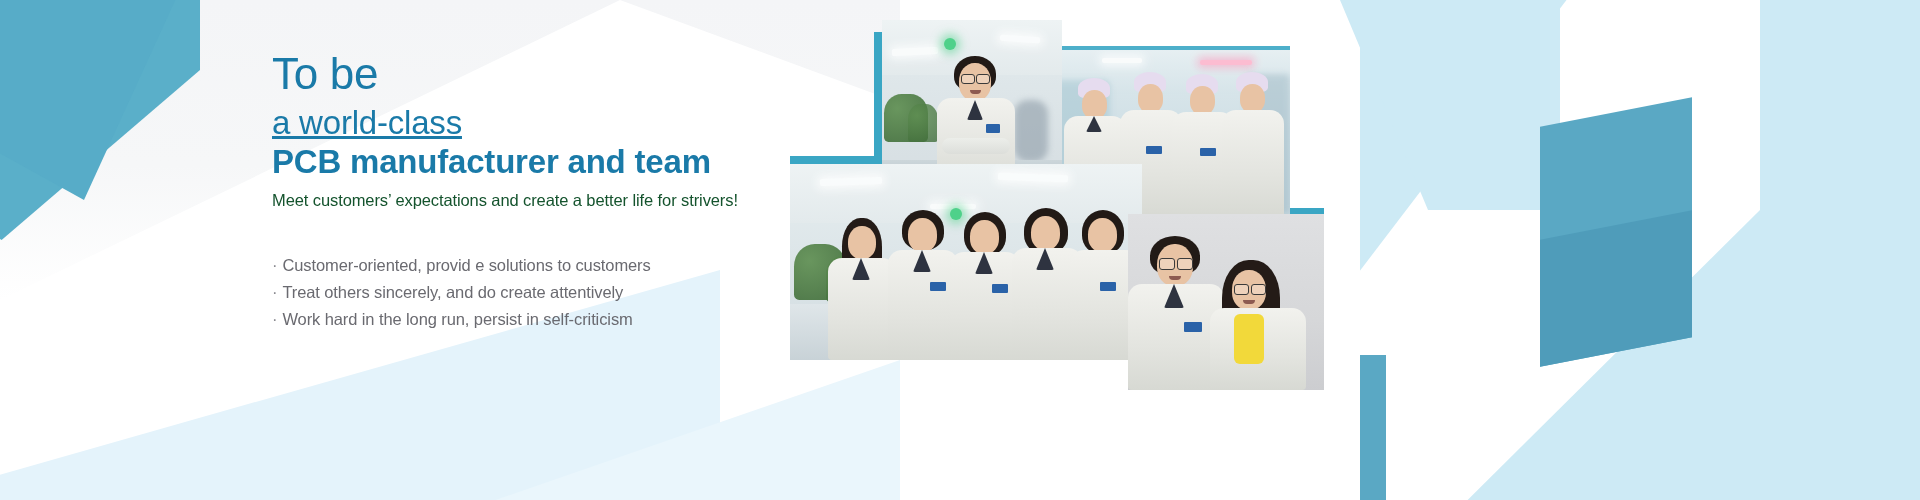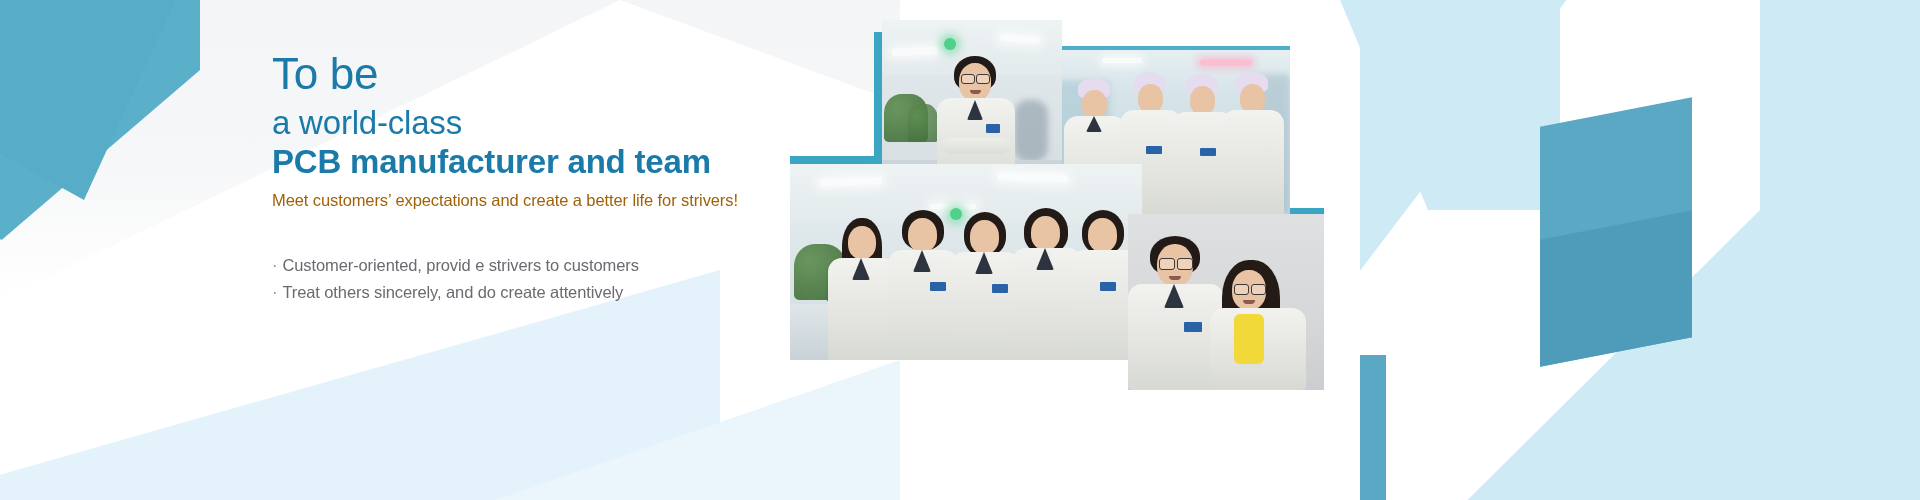--- a/index.html
+++ b/index.html
@@ -29,23 +29,23 @@
   .right-square{position:absolute;right:228px;top:112px;width:152px;height:240px;
      background:#5aa8c4;transform:skewY(-11deg);}
   .right-square-dark{position:absolute;right:228px;top:225px;width:152px;height:127px;
      background:#4f9cba;transform:skewY(-11deg);}
   .right-small-tab{position:absolute;right:534px;top:355px;width:26px;height:150px;background:#5aa8c4;}
 
   
   .text-block{position:absolute;left:272px;top:52px;width:520px;}
   .headline{color:#1a7aa8;line-height:1.0;}
   .h-line1{font-size:44px;font-weight:400;letter-spacing:-0.3px;color:#1a7aa8;}
-  .h-line2{font-size:33px;font-weight:400;margin-top:10px;color:#1a7aa8;letter-spacing:-0.2px;}
+  .h-line2{font-size:33px;font-weight:400;margin-top:10px;color:#1a7aa8;letter-spacing:-0.2px;text-decoration:underline;}
   .h-line3{font-size:33px;font-weight:700;margin-top:6px;color:#1a7aa8;letter-spacing:-0.2px;}
-  .subtitle{margin-top:13px;font-size:16.5px;color:#a16207;letter-spacing:-0.1px;}
+  .subtitle{margin-top:13px;font-size:16.5px;color:#14532d;letter-spacing:-0.1px;}
   .bullets{margin-top:46px;}
   .bullet{font-size:16.5px;color:#6a6a70;letter-spacing:-0.1px;margin-bottom:8px;white-space:nowrap;}
   .bullet .dot{display:inline-block;margin-right:5px;color:#8a8a90;}
 
   
   .collage{position:absolute;left:780px;top:0;width:560px;height:390px;}
   .photo{position:absolute;overflow:hidden;background:#c9d2d6;}
   .photo .scene{position:absolute;inset:0;}
   .accent-bar{position:absolute;background:#3aa6c4;}
 
@@ -99,24 +99,27 @@
   <div class="text-block">
     <div class="headline">
       <div class="h-line1">To be</div>
       <div class="h-line2">a world-class</div>
       <div class="h-line3">PCB manufacturer and team</div>
     </div>
     <div class="subtitle">Meet customers’ expectations and create a better life for strivers!</div>
 
     <div class="bullets">
       <div class="bullet">
-        <span class="dot">·</span><span>Customer-oriented, provid e strivers to customers</span>
+        <span class="dot">·</span><span>Customer-oriented, provid e solutions to customers</span>
       </div>
       <div class="bullet">
         <span class="dot">·</span><span>Treat others sincerely, and do create attentively</span>
+      </div>
+      <div class="bullet">
+        <span class="dot">·</span><span>Work hard in the long run, persist in self-criticism</span>
       </div>
     </div>
   </div>
 
   <div class="collage">
 
     <div class="accent-bar" style="left:94px;top:32px;width:178px;height:8px;"></div>
     <div class="accent-bar" style="left:94px;top:32px;width:8px;height:140px;"></div>
 
     <div class="photo" style="left:102px;top:20px;width:180px;height:162px;z-index:3;">

